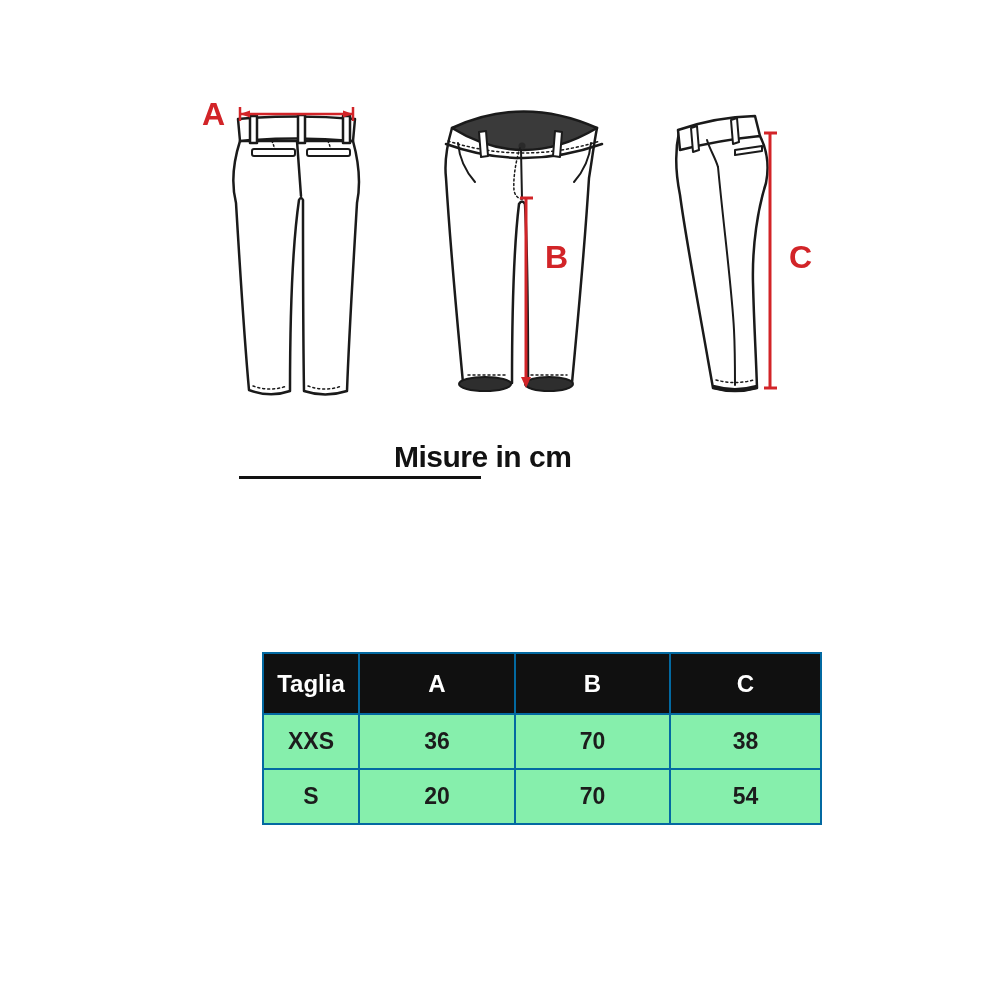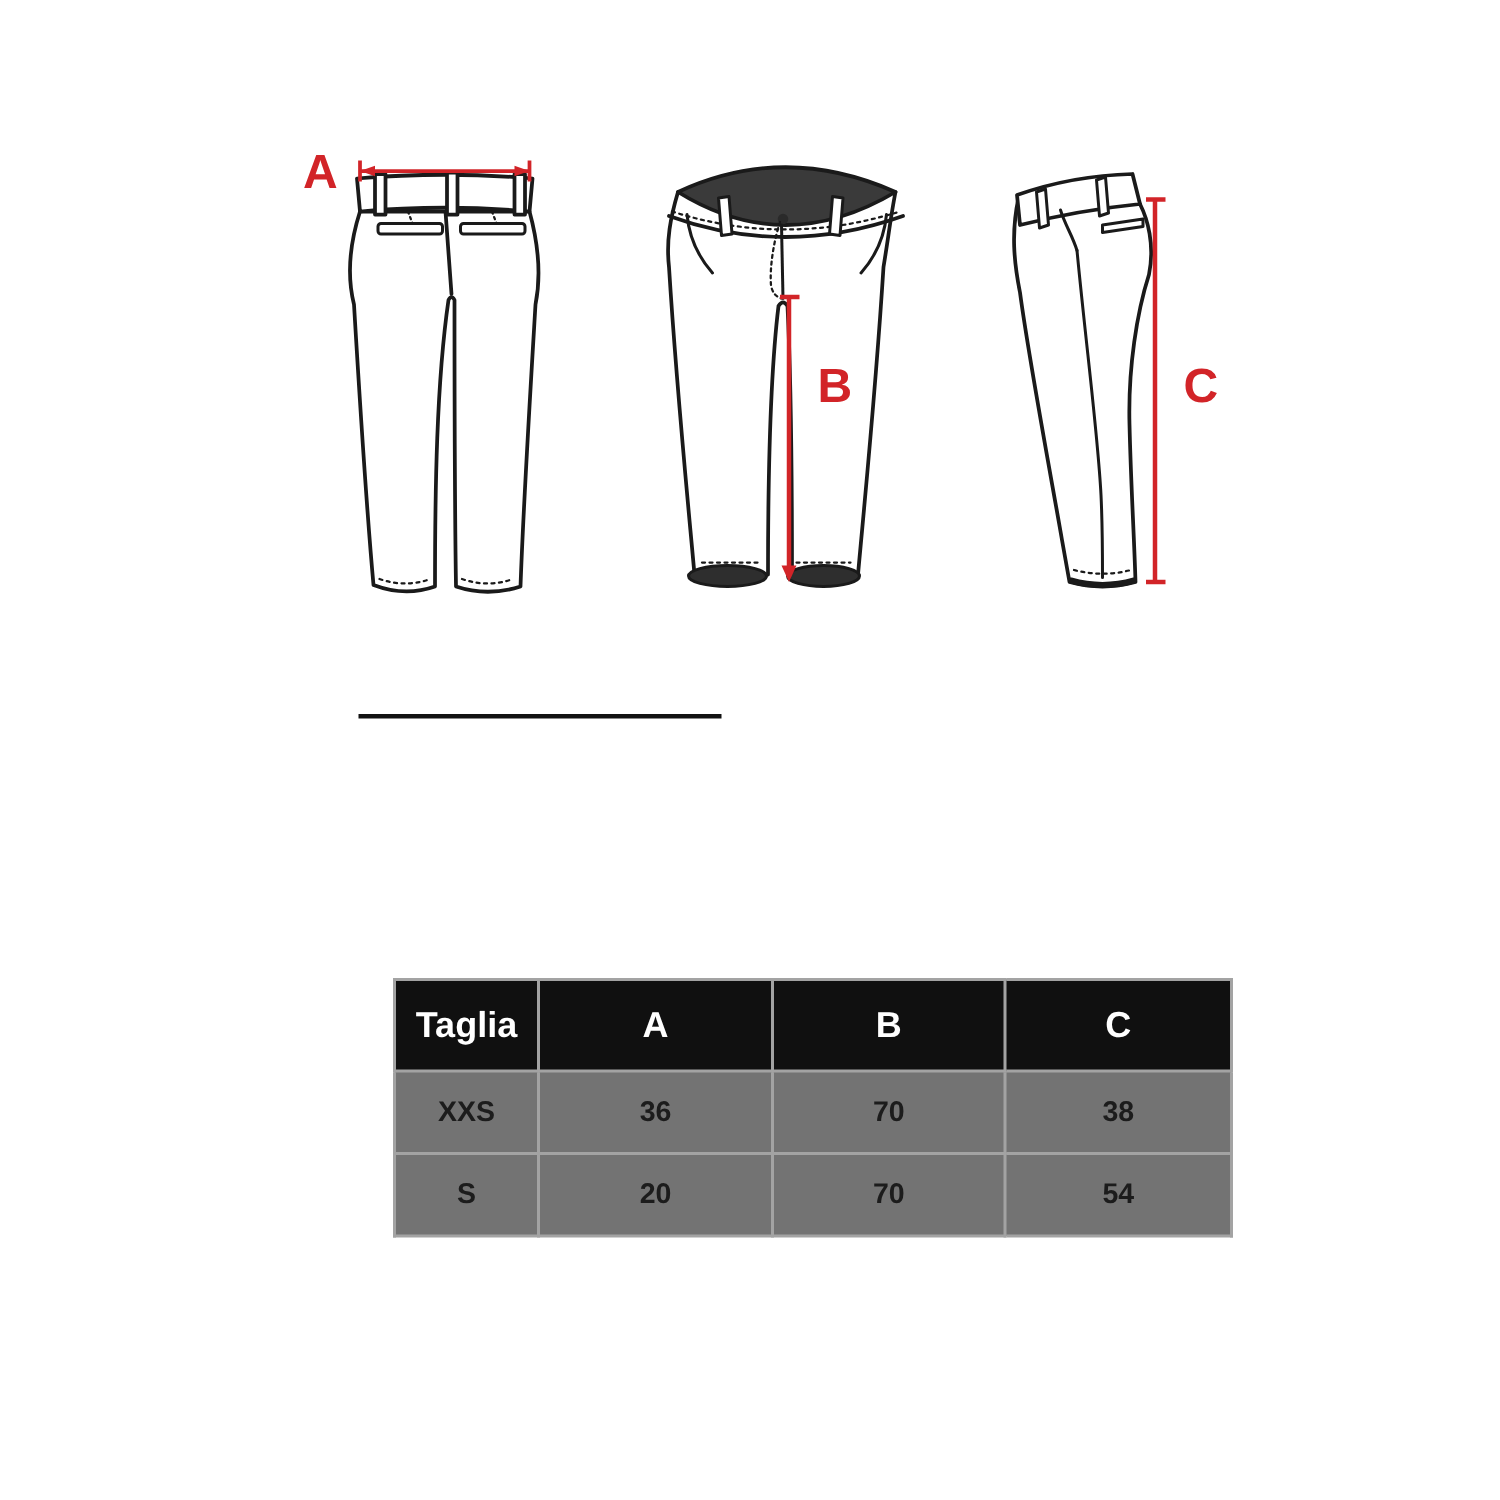--- a/index.html
+++ b/index.html
@@ -17,27 +17,27 @@
     font-size:30px;line-height:1;letter-spacing:-0.5px;
   }
   .title-underline{
     position:absolute;left:239px;top:476px;width:242px;height:3px;background:#121212;
   }
   table.size-table{
     position:absolute;left:262px;top:652px;border-collapse:collapse;table-layout:fixed;
     font-family:"Liberation Sans",sans-serif;
   }
   table.size-table th,table.size-table td{
-    border:2px solid #a3a3a3;text-align:center;vertical-align:middle;padding:0;
+    border:2px solid #0369a1;text-align:center;vertical-align:middle;padding:0;
   }
   table.size-table th{
     background:#101010;color:#ffffff;font-size:24px;font-weight:bold;height:59px;
   }
   table.size-table td{
-    background:#737373;color:#1c1c1c;font-size:19px;font-weight:bold;height:53px;
+    background:#86efac;color:#1c1c1c;font-size:23px;font-weight:bold;height:53px;
   }
 </style>
 </head>
 <body>
 
 <div class="canvas">
 
   <svg style="left:195px;top:95px;" width="185" height="320" viewBox="0 0 185 320">
     <g fill="none" stroke="#1a1a1a" stroke-width="2.5" stroke-linejoin="round" stroke-linecap="round">
 
@@ -133,20 +133,21 @@
     </g>
 
     <g stroke="#d22428" stroke-width="3">
       <line x1="110" y1="38" x2="110" y2="293"></line>
       <line x1="104" y1="38" x2="117" y2="38"></line>
       <line x1="104" y1="293" x2="117" y2="293"></line>
     </g>
   </svg>
   <span class="measure-label" style="left:789px;top:241px;">C</span>
 
+  <span class="chart-title">Misure in cm</span>
   <div class="title-underline"></div>
 
   <table class="size-table">
     <colgroup>
       <col style="width:96px">
         <col style="width:156px">
         <col style="width:155px">
         <col style="width:151px">
     </colgroup>
     <thead>

